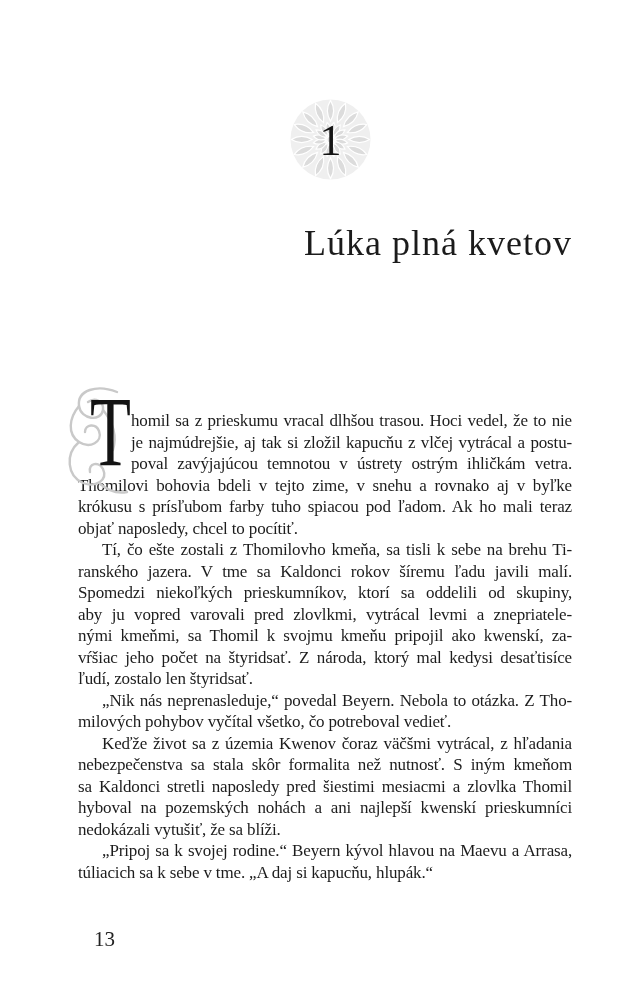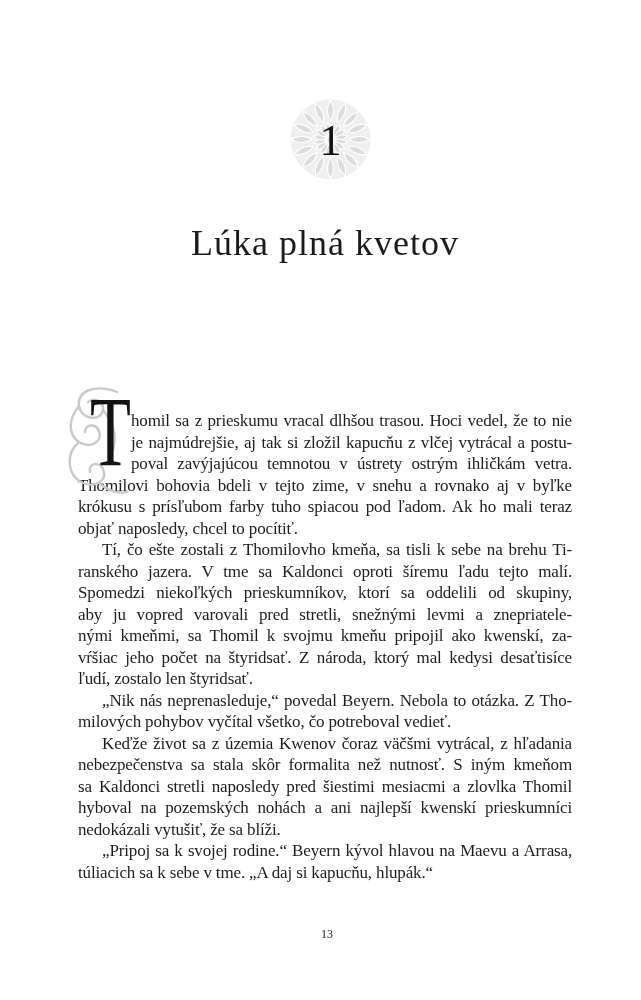--- a/index.html
+++ b/index.html
@@ -39,21 +39,21 @@
     padding-top: 2px;
     box-sizing: border-box;
   }
   
   .chapter-title {
     position: absolute;
     left: 78px;
     top: 221px;
     width: 494px;
     margin: 0;
-    text-align: center;
+    text-align: right;
     font-weight: normal;
     font-size: 36px;
     line-height: 44px;
     letter-spacing: 1px;
     color: #1b1b1b;
   }
   
   .body-text {
     position: absolute;
     left: 78px;
@@ -94,25 +94,25 @@
     font-size: 100px;
     line-height: 100px;
     letter-spacing: 0;
     transform: scaleX(0.67);
     transform-origin: left top;
     color: #131313;
   }
   
   .page-number {
     position: absolute;
-    left: 80px;
+    left: 94px;
     top: 927px;
     width: 494px;
-    text-align: center;
-    font-size: 12px;
+    text-align: left;
+    font-size: 21px;
     color: #222222;
   }
 </style>
 </head>
 <body>
 
 <div class="page">
 
   <div class="rosette">
     <svg viewBox="-50 -50 100 100" aria-hidden="true">
@@ -176,23 +176,23 @@
   </div>
         <div class="line">homil sa z prieskumu vracal dlhšou trasou. Hoci vedel, že to nie</div>
         <div class="line">je najmúdrejšie, aj tak si zložil kapucňu z vlčej vytrácal a postu-</div>
         <div class="line">poval zavýjajúcou temnotou v ústrety ostrým ihličkám vetra.</div>
         <div class="line">Thomilovi bohovia bdeli v tejto zime, v snehu a rovnako aj v byľke</div>
         <div class="line">krókusu s prísľubom farby tuho spiacou pod ľadom. Ak ho mali teraz</div>
         <div class="line last">objať naposledy, chcel to pocítiť.</div>
       </div>
       <div class="para">
         <div class="line first-indent">Tí, čo ešte zostali z Thomilovho kmeňa, sa tisli k sebe na brehu Ti-</div>
-        <div class="line">ranského jazera. V tme sa Kaldonci oproti šíremu ľadu tejto malí.</div>
+        <div class="line">ranského jazera. V tme sa Kaldonci rokov šíremu ľadu javili malí.</div>
         <div class="line">Spomedzi niekoľkých prieskumníkov, ktorí sa oddelili od skupiny,</div>
-        <div class="line">aby ju vopred varovali pred stretli, snežnými levmi a znepriatele-</div>
+        <div class="line">aby ju vopred varovali pred zlovlkmi, vytrácal levmi a znepriatele-</div>
         <div class="line">nými kmeňmi, sa Thomil k svojmu kmeňu pripojil ako kwenskí, za-</div>
         <div class="line">vŕšiac jeho počet na štyridsať. Z národa, ktorý mal kedysi desaťtisíce</div>
         <div class="line last">ľudí, zostalo len štyridsať.</div>
       </div>
       <div class="para">
         <div class="line first-indent">„Nik nás neprenasleduje,“ povedal Beyern. Nebola to otázka. Z Tho-</div>
         <div class="line last">milových pohybov vyčítal všetko, čo potreboval vedieť.</div>
       </div>
       <div class="para">
         <div class="line first-indent">Keďže život sa z územia Kwenov čoraz väčšmi vytrácal, z hľadania</div>

